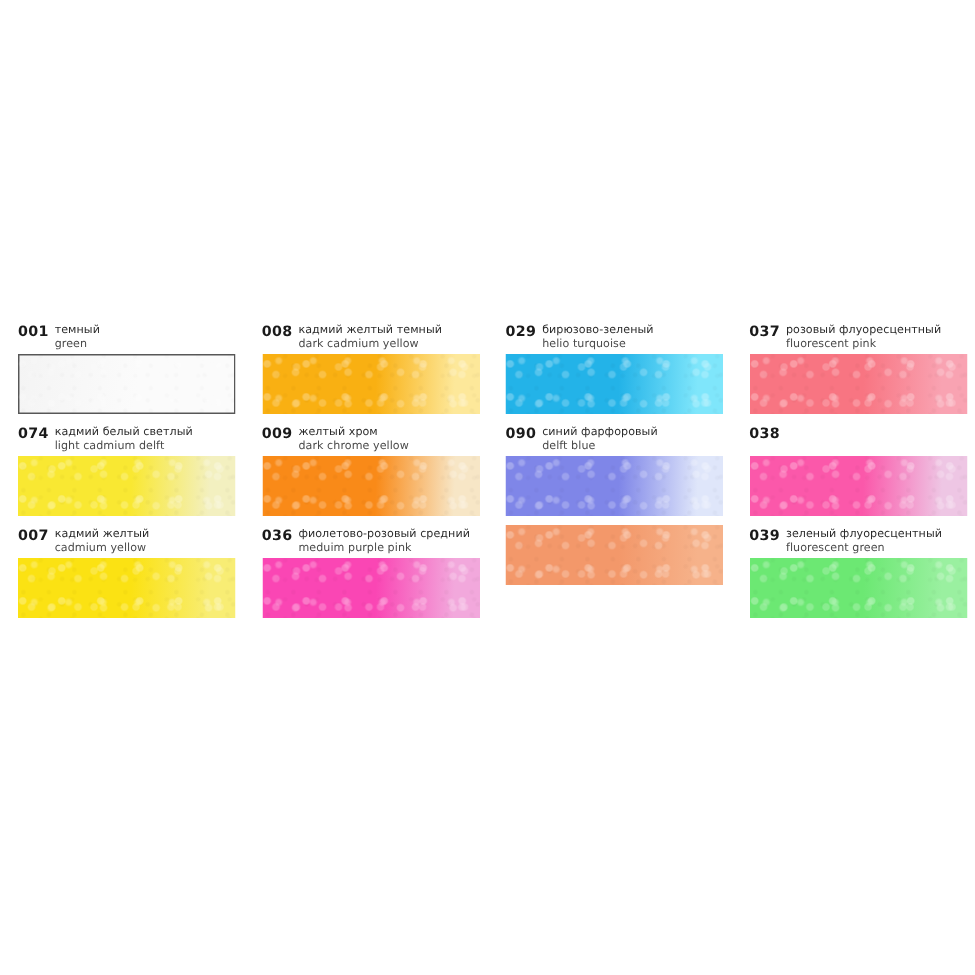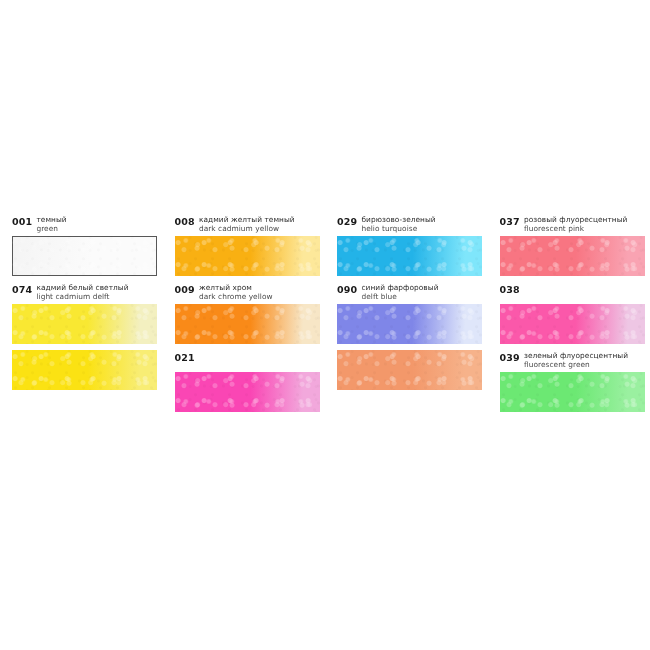--- a/index.html
+++ b/index.html
@@ -218,29 +218,40 @@
         </div>
         <div class="swatch">
           <div class="fill" style="background: linear-gradient(92deg, rgb(251, 88, 170) 0%, rgb(251, 88, 170) 52%, rgb(238, 198, 228) 88%, rgb(238, 198, 228) 100%);"></div>
           <div class="grain"></div>
         </div>
       </div>
     </div>
 
     <div class="row">
       <div class="cell">
+        <div class="label">
+          <span class="code">007</span>
+          <span class="names">
+            <span class="name-ru">кадмий желтый</span>
+            <span class="name-en">cadmium yellow</span>
+          </span>
+        </div>
         <div class="swatch">
           <div class="fill" style="background: linear-gradient(92deg, rgb(251, 226, 19) 0%, rgb(251, 226, 19) 52%, rgb(248, 237, 116) 88%, rgb(248, 237, 116) 100%);"></div>
           <div class="grain"></div>
         </div>
       </div>
 
       <div class="cell">
         <div class="label">
-          <span class="code">021</span>
+          <span class="code">036</span>
+          <span class="names">
+            <span class="name-ru">фиолетово-розовый средний</span>
+            <span class="name-en">meduim purple pink</span>
+          </span>
         </div>
         <div class="swatch">
           <div class="fill" style="background: linear-gradient(92deg, rgb(250, 70, 180) 0%, rgb(250, 70, 180) 52%, rgb(242, 168, 220) 88%, rgb(242, 168, 220) 100%);"></div>
           <div class="grain"></div>
         </div>
       </div>
 
       <div class="cell">
         <div class="swatch">
           <div class="fill" style="background: linear-gradient(92deg, rgb(243, 152, 106) 0%, rgb(243, 152, 106) 52%, rgb(246, 178, 138) 88%, rgb(246, 178, 138) 100%);"></div>

